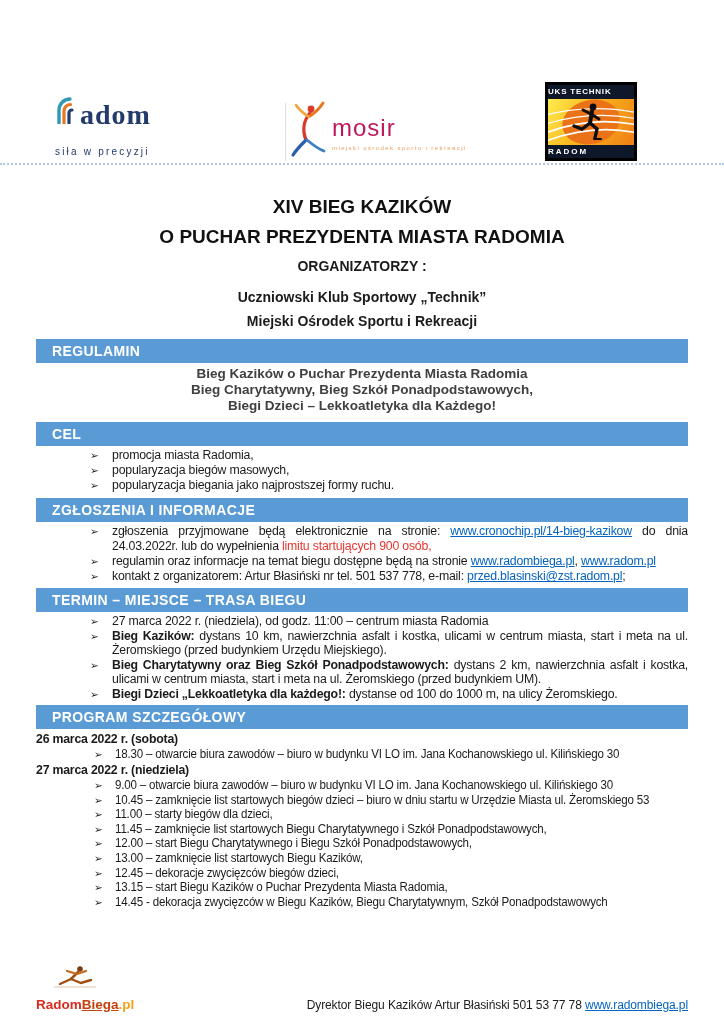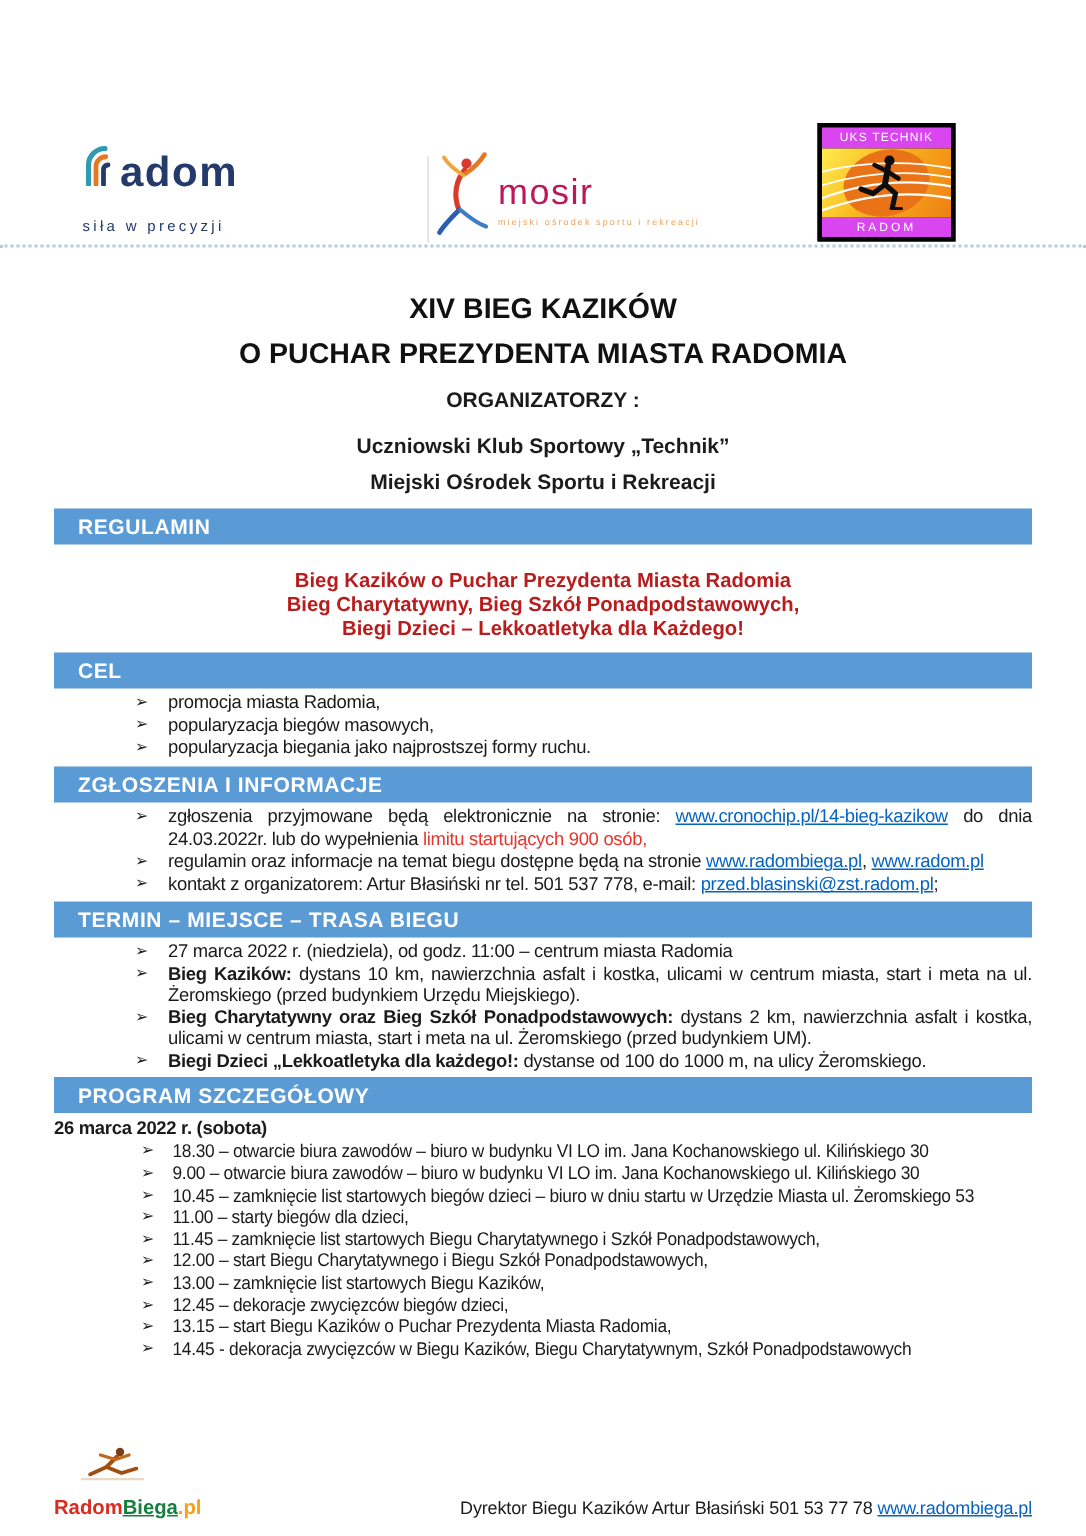--- a/index.html
+++ b/index.html
@@ -4,45 +4,45 @@
 <style>
   html,body{margin:0;padding:0;background:#e9e9e9;}
   .page{width:724px;height:1024px;background:#ffffff;position:relative;overflow:hidden;
         font-family:"Liberation Sans",sans-serif;color:#1b1b1b;margin:0 auto;}
   .content{margin:0 36px;}
 
   
   .logo-row{height:163px;position:relative;}
   .logo-radom{position:absolute;left:55px;top:97px;}
   .radom-word{display:flex;align-items:flex-end;color:#243a6b;font-weight:bold;
-              font-size:28px;line-height:26px;letter-spacing:1px;}
+              font-size:28px;line-height:26px;letter-spacing:1px;font-family:Liberation Serif, serif;}
   .radom-tag{color:#243a6b;font-size:10px;letter-spacing:2.2px;margin-top:18px;}
   .logo-mosir{position:absolute;left:285px;top:100px;display:flex;align-items:center;}
   .mosir-sep{border-left:1px solid #e0e0e0;height:58px;margin-right:4px;}
   .mosir-word{color:#be185d;font-size:24px;line-height:30px;letter-spacing:1px;}
   .mosir-tag{color:#e8a25f;font-size:6px;letter-spacing:1.4px;margin-top:2px;white-space:nowrap;}
   .logo-uks{position:absolute;left:545px;top:82px;width:86px;border:3px solid #000;background:#000;}
-  .uks-top,.uks-bottom{background:#d946ef;color:#fff;font-weight:normal;text-align:center;
+  .uks-top,.uks-bottom{background:#0f172a;color:#fff;font-weight:bold;
               font-size:8px;letter-spacing:0.8px;}
   .uks-top{height:14px;line-height:14px;}
   .uks-bottom{height:13px;line-height:13px;letter-spacing:2px;}
   .uks-mid{height:46px;position:relative;background:linear-gradient(120deg,#ffec4f 0%,#f9b41c 45%,#ef7f15 100%);overflow:hidden;}
   .dotted{border-top:2px dotted #b3c9e0;height:0;}
 
   
   .title{margin-top:27px;text-align:center;font-weight:bold;font-size:19px;line-height:30px;color:#111;}
   .org-head{margin-top:6px;text-align:center;font-weight:bold;font-size:14px;line-height:16px;}
   .org-items{margin-top:11px;text-align:center;font-weight:bold;font-size:14px;line-height:24px;}
 
   
   .bar{background:#5b9bd5;color:#fff;font-weight:bold;font-size:14px;height:24px;line-height:24px;
        padding-left:16px;letter-spacing:0.4px;}
   .bar.m6{margin-top:6px}.bar.m8{margin-top:8px}.bar.m4{margin-top:4px}
 
-  .reg-lines{margin-top:16px;text-align:center;font-weight:bold;font-size:13.5px;line-height:16px;color:#b91c1c;}
+  .reg-lines{margin-top:3px;text-align:center;font-weight:bold;font-size:13.5px;line-height:16px;color:#404040;}
 
   
   .list{margin-top:2px;}
   .li{position:relative;padding-left:76px;font-size:12.3px;letter-spacing:-0.2px;}
   .mk{position:absolute;left:54px;top:0;font-size:10.5px;color:#222;letter-spacing:0;}
   .cel .li{line-height:14.8px;}
   .zgl .li{line-height:15px;text-align:justify;}
   .ter .li{line-height:14.5px;text-align:justify;}
   .b{font-weight:bold;}
   .lnk{color:#0563c1;text-decoration:underline;}
@@ -52,21 +52,21 @@
   .prog-date{font-weight:bold;font-size:12.3px;line-height:16px;letter-spacing:-0.2px;}
   .li.prog{padding-left:79px;line-height:14.6px;}
   .li.prog .mk{left:58px;}
   .li.prog .tx{display:inline-block;transform:scaleX(0.94);transform-origin:0 50%;white-space:nowrap;}
 
   
   .footer{position:absolute;left:36px;right:36px;bottom:12px;display:flex;
           justify-content:space-between;align-items:flex-end;}
   .rb-logo{display:flex;flex-direction:column;align-items:flex-start;}
   .rb-word{font-weight:bold;font-size:13.5px;line-height:14px;}
-  .rb-r{color:#d92b20;} .rb-b{color:#15803d;text-decoration:underline;} .rb-p{color:#f6a01a;}
+  .rb-r{color:#d92b20;} .rb-b{color:#c2410c;text-decoration:underline;} .rb-p{color:#f6a01a;}
   .credit{font-size:12px;letter-spacing:-0.1px;}
 </style>
 </head>
 <body>
 
 <div class="page">
 
   <div class="logo-row">
     <div class="logo-radom">
       <div class="radom-word">
@@ -195,20 +195,21 @@
       </div>
     </div>
 
     <div class="bar m4">PROGRAM SZCZEGÓŁOWY</div>
     <div class="list">
       <div class="prog-date">26 marca 2022 r. (sobota)</div>
       <div class="li prog">
         <span class="mk">➢</span>
         <span class="tx">18.30 – otwarcie biura zawodów – biuro w budynku VI LO im. Jana Kochanowskiego ul. Kilińskiego 30</span>
       </div>
+      <div class="prog-date">27 marca 2022 r. (niedziela)</div>
       <div class="li prog">
         <span class="mk">➢</span>
         <span class="tx">9.00 – otwarcie biura zawodów – biuro w budynku VI LO im. Jana Kochanowskiego ul. Kilińskiego 30</span>
       </div>
       <div class="li prog">
         <span class="mk">➢</span>
         <span class="tx">10.45 – zamknięcie list startowych biegów dzieci – biuro w dniu startu w Urzędzie Miasta ul. Żeromskiego 53</span>
       </div>
       <div class="li prog">
         <span class="mk">➢</span>

